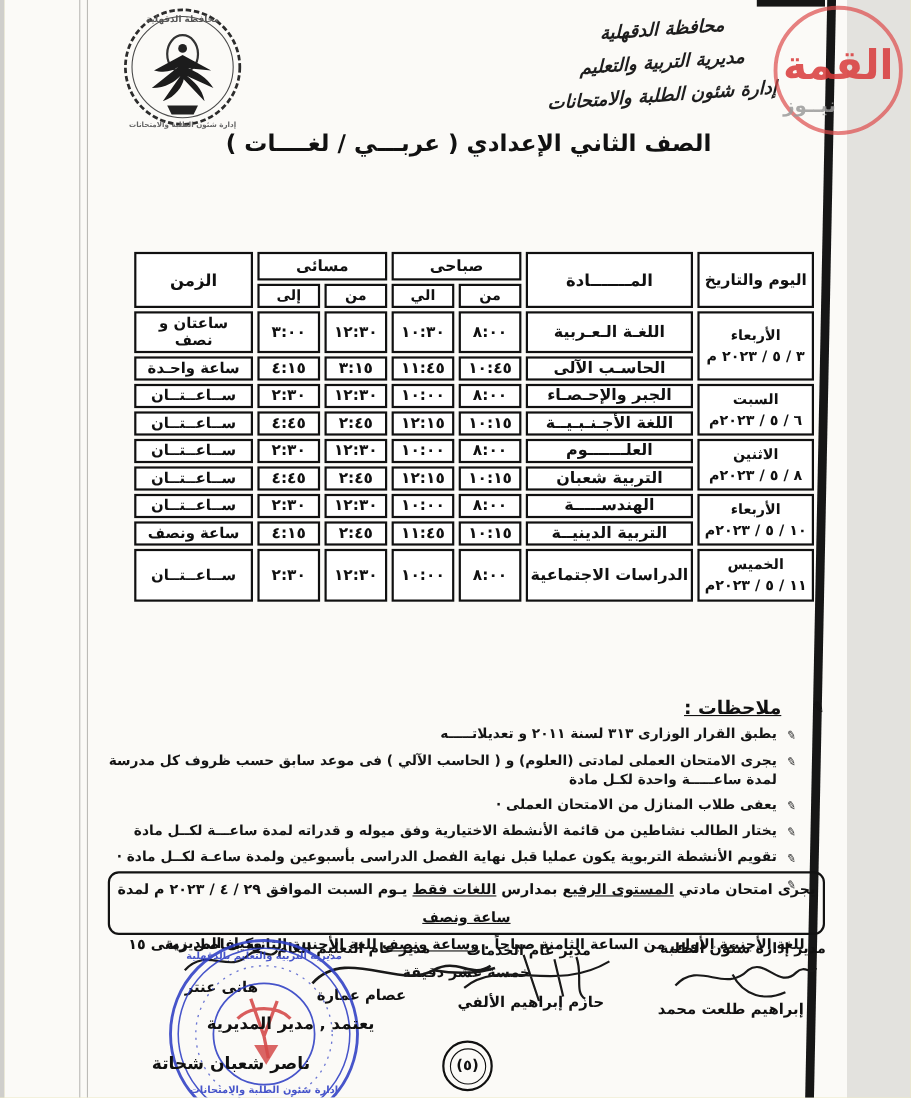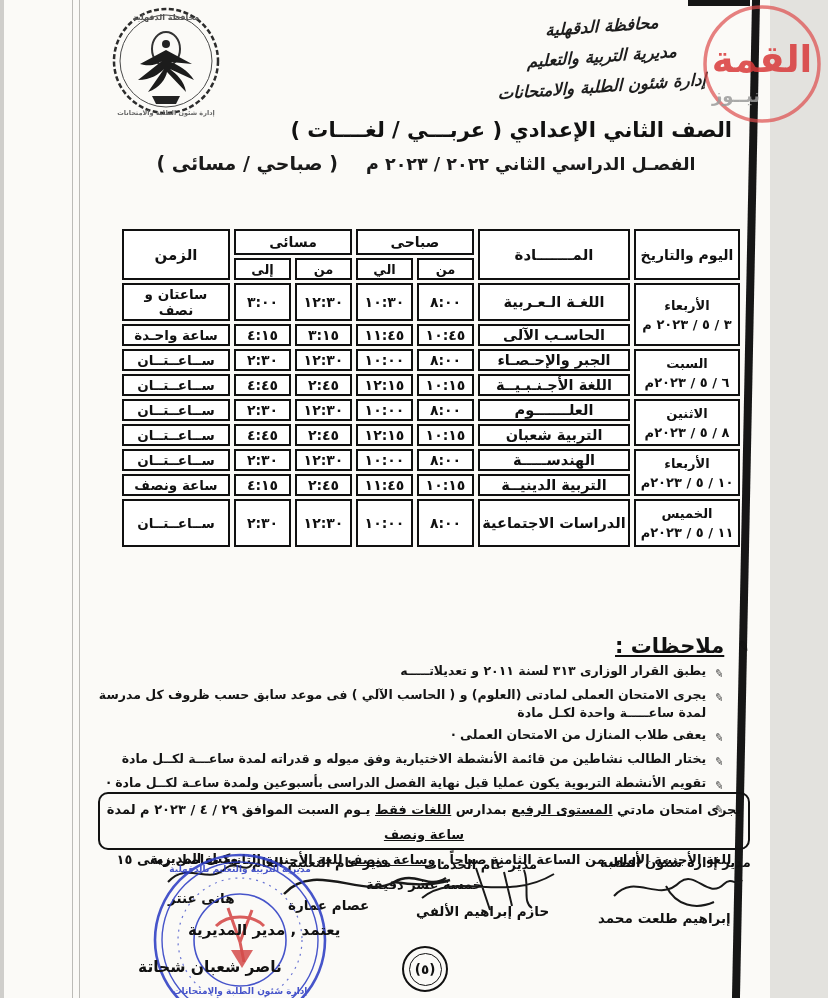--- a/index.html
+++ b/index.html
@@ -21,21 +21,21 @@
     transform: rotate(-4deg) skewX(-4deg); font-style: italic; font-weight:bold;
     font-size:16.5px; line-height:30px; color:#1d1d1d;
   }
   .logo-wrap { position:absolute; left:96px; top:4px; }
 
   .red-stamp { position:absolute; left:690px; top:0; }
 
   
   .title-block { position:absolute; left:120px; top:110px; width:612px; text-align:center; }
   .title-1 { font-size:23px; font-weight:bold; letter-spacing:0; }
-  .title-2 { font-size:21px; font-weight:bold; margin-top:8px;text-align:right; }
+  .title-2 { font-size:21px; font-weight:bold; margin-top:8px; }
   .title-3 { font-size:17.5px; margin-top:10px; font-weight:bold; color:#1a1a1a; }
   .title-3 .shift { font-size:19px; font-weight:bold; margin-right:22px; }
 
   
   .table-wrap { position:absolute; left:118px; top:226px; }
   table { border-collapse: separate; border-spacing:4px 3px; }
   th, td { border:2px solid #101010; background:#fff; text-align:center; vertical-align:middle; font-weight:bold; padding:1px 2px; }
   thead .grp { height:26px; font-size:14px; }
   thead .sub { height:22px; font-size:13px; }
   th.h-day { width:106px; font-size:14px; }
@@ -43,21 +43,21 @@
   col.c-t { width:57px; }
   th.h-dur { width:108px; font-size:15px; }
   td.day { font-size:13px; line-height:19px; }
   td.sub { font-size:14.5px; height:18px; }
   td.tm { font-size:14px; }
   td.dur { font-size:13.5px; }
   tr.tall td { height:48px; }
 
   
   .notes { position:absolute; left:78px; top:634px; width:672px; }
-  .notes-head { font-size:21px; font-weight:bold; text-decoration:underline; margin-right:8px; display:inline-block; }
+  .notes-head { font-size:17px; font-weight:bold; text-decoration:underline; margin-right:22px; display:inline-block; }
   .notes-head-row { display:flex; align-items:center; gap:6px; }
   .pencil { font-size:14px; transform:rotate(10deg); display:inline-block; }
   .note-li { display:flex; gap:9px; align-items:flex-start; margin-top:4px; padding-right:26px;
              font-size:12.5px; font-weight:bold; line-height:18px; color:#141414; }
   .note-li .pencil { font-size:10.5px; margin-top:2px; color:#333; }
 
   
   .special-box {
     position:absolute; left:98px; top:792px; width:652px; height:58px;
     border:2.5px solid #121212; border-radius:10px; text-align:center;
@@ -117,24 +117,20 @@
   <div class="red-stamp">
     <svg width="138" height="138" viewBox="0 0 138 138">
       <circle cx="72" cy="64" r="57" fill="none" stroke="#dd4b4b" stroke-width="3.5" opacity="0.7"></circle>
       <text x="72" y="72" text-anchor="middle" font-size="37" font-weight="bold" fill="#d93a3a" opacity="0.85">القمة</text>
       <text x="46" y="102" text-anchor="middle" font-size="18" font-weight="bold" fill="#9b9b9b" opacity="0.85">نيــوز</text>
     </svg>
   </div>
 
   <div class="title-block">
     <div class="title-2">الصف الثاني الإعدادي ( عربـــي / لغــــات )</div>
-    <div class="title-3">
-      <span>الفصـل الدراسي الثاني ٢٠٢٢ / ٢٠٢٣ م</span>
-      <span class="shift">( صباحي / مسائى )</span>
-    </div>
   </div>
 
   <div class="table-wrap">
     <table>
       <colgroup>
         <col style="width:106px">
           <col style="width:152px">
         <col class="c-t">
           <col class="c-t">
           <col class="c-t">

